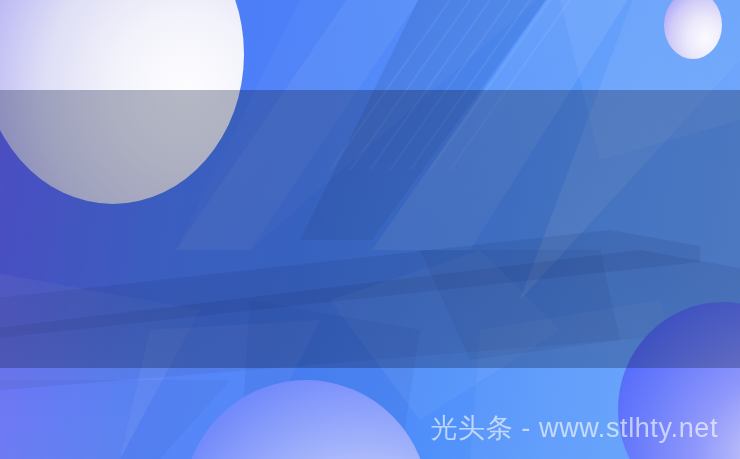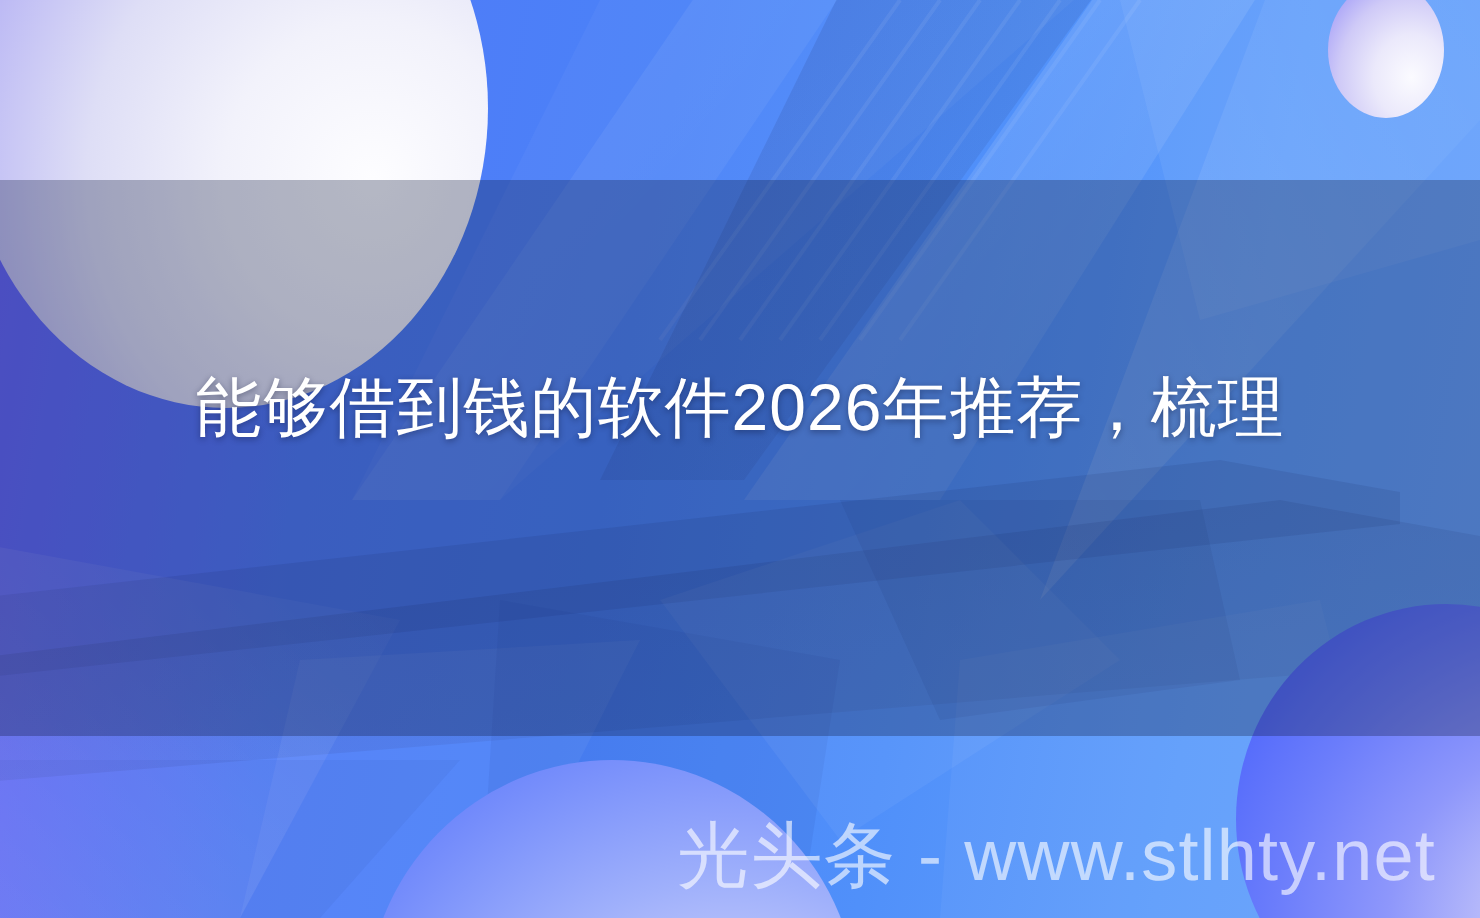--- a/index.html
+++ b/index.html
@@ -73,21 +73,21 @@
     font-weight:400;
     text-shadow:0 1px 3px rgba(10,16,46,.40);
     white-space:nowrap;
   }
   .headline .ln{display:block;}
 
   
   .watermark{
     position:absolute;
     right:22px;bottom:14px;
-    font-size:36px;
+    font-size:27px;
     line-height:34px;
     color:rgba(255,255,255,0.62);
     letter-spacing:.6px;
     font-weight:400;
     white-space:nowrap;
   }
 </style>
 </head>
 <body>
 
@@ -143,18 +143,17 @@
   </div>
 
   <div class="sphere sphere-left"></div>
   <div class="sphere sphere-topright"></div>
   <div class="sphere sphere-bottomcenter"></div>
   <div class="sphere sphere-bottomright"></div>
 
   <div class="dim-band"></div>
 
   <div class="headline">
-    <span class="ln">能够借到钱的软件2026年推荐，梳理</span>
   </div>
 
   <div class="watermark">光头条 - www.stlhty.net</div>
 
 </div>
 
 </body></html>

